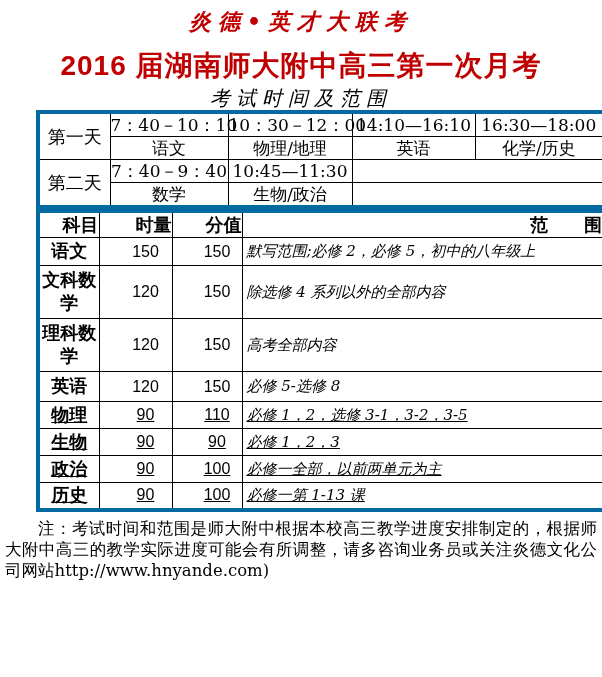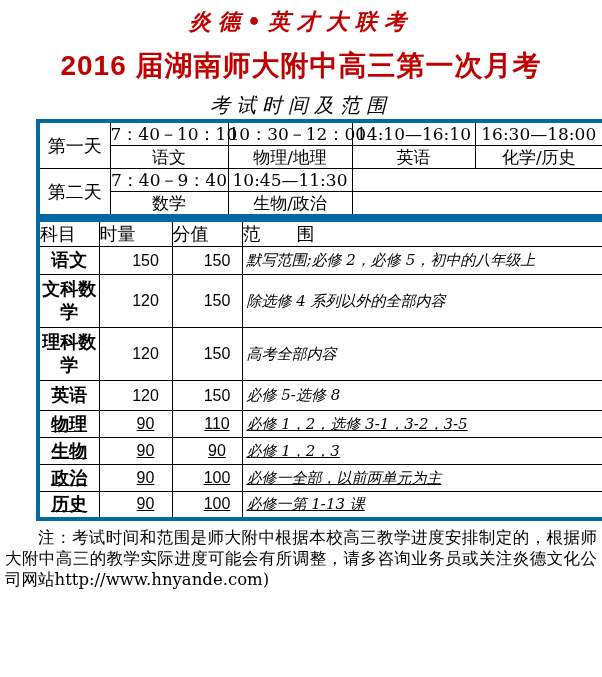--- a/index.html
+++ b/index.html
@@ -28,23 +28,23 @@
     margin-top: 16px;
     text-align: center;
     font-weight: bold;
     font-size: 28px;
     letter-spacing: 1px;
     color: var(--title-color);
     line-height: 32px;
     font-family: "Liberation Sans", sans-serif;
   }
   .title-sub {
-    margin-top: 13px;
-    text-align: center;
-    font-family: Liberation Mono, monospace;
+    margin-top: 4px;
+    text-align: center;
+    font-family: Liberation Serif, serif;
     font-style: italic;
     font-size: 20px;
     letter-spacing: 6px;
     line-height: 24px;
   }
   .sec-label {
     margin: 9px 0 3px 26px;
     font-size: 17px;
     line-height: 21px;
     letter-spacing: 1px;
@@ -65,23 +65,23 @@
     font-size: 17px;
     height: 22px;
     line-height: 22px;
     white-space: nowrap;
   }
   .t1 .day { font-size: 18px; }
 
   
   .t2 th {
     font-size: 18px;
-    font-weight: normal;
+    font-weight: bold;
     height: 26px;
-    text-align: left;
+    text-align: right;
     font-family: "Liberation Sans", sans-serif;
   }
   .t2 .subj {
     font-weight: bold;
     font-size: 18px;
     text-align: center;
     line-height: 23px;
     font-family: "Liberation Sans", sans-serif;
   }
   .t2 .num { text-align: center; font-size: 16px; padding-left: 20px; }

